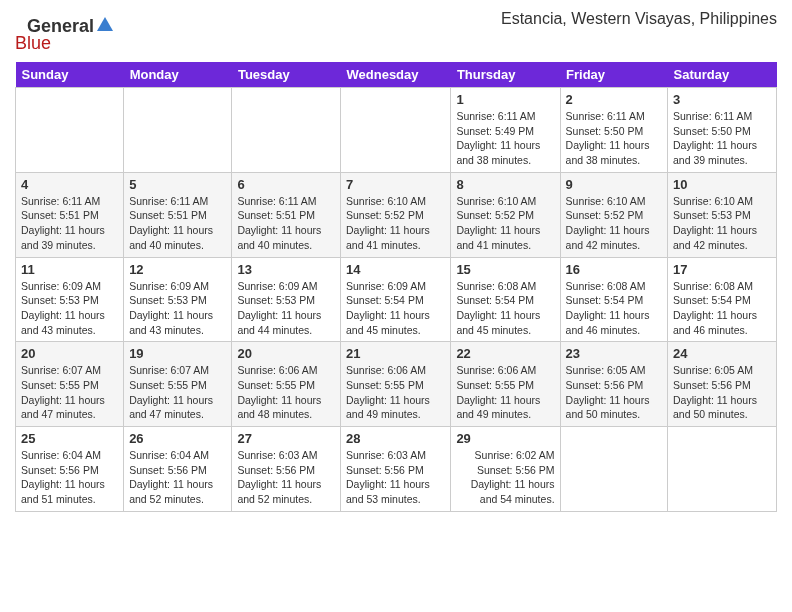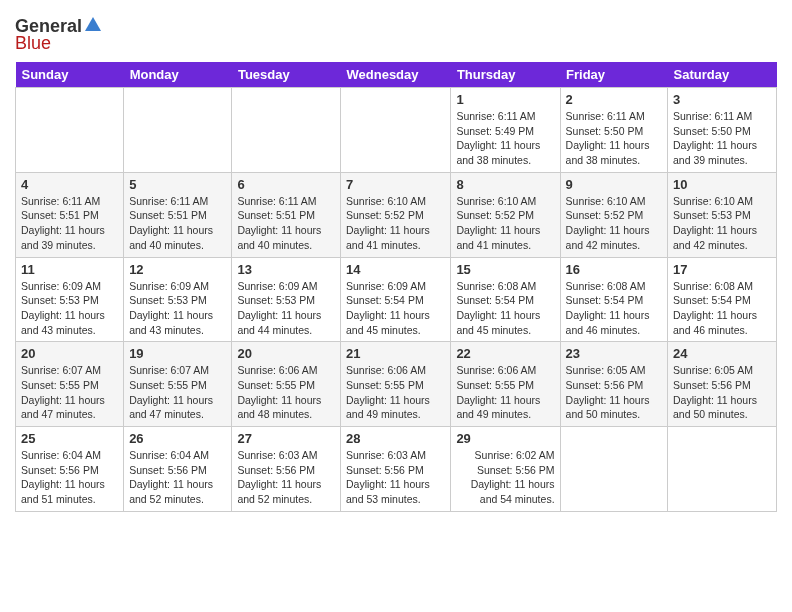--- a/index.html
+++ b/index.html
@@ -75,30 +75,31 @@
     }
     .row-odd td { background: #fff; }
     .row-even td { background: #f5f5f5; }
   </style>
 </head>
 <body>
 
 <div class="header-section">
   <div class="logo">
     <div style="display:flex;align-items:center;">
-      <span style="font-size:18px;font-weight:bold;color:#333;">General</span>
+      <span style="font-size:18px;font-weight:bold;color:#333;margin-left:12px;">General</span>
       <span style="display:inline-block;margin:0 2px;vertical-align:middle;">
         <svg width="18" height="18" viewBox="0 0 18 18">
             <polygon points="9,2 17,16 1,16" fill="#3a7ecf"></polygon>
           </svg>
       </span>
     </div>
     <span style="font-size:18px;font-weight:normal;color:#b91c1c;margin-top:-4px;">Blue</span>
   </div>
   <div class="title-section">
+    <div class="location">Estancia, Western Visayas, Philippines</div>
   </div>
 </div>
 
 <table class="calendar-table">
   <thead>
     <tr>
     <th>Sunday</th>
         <th>Monday</th>
         <th>Tuesday</th>
         <th>Wednesday</th>

